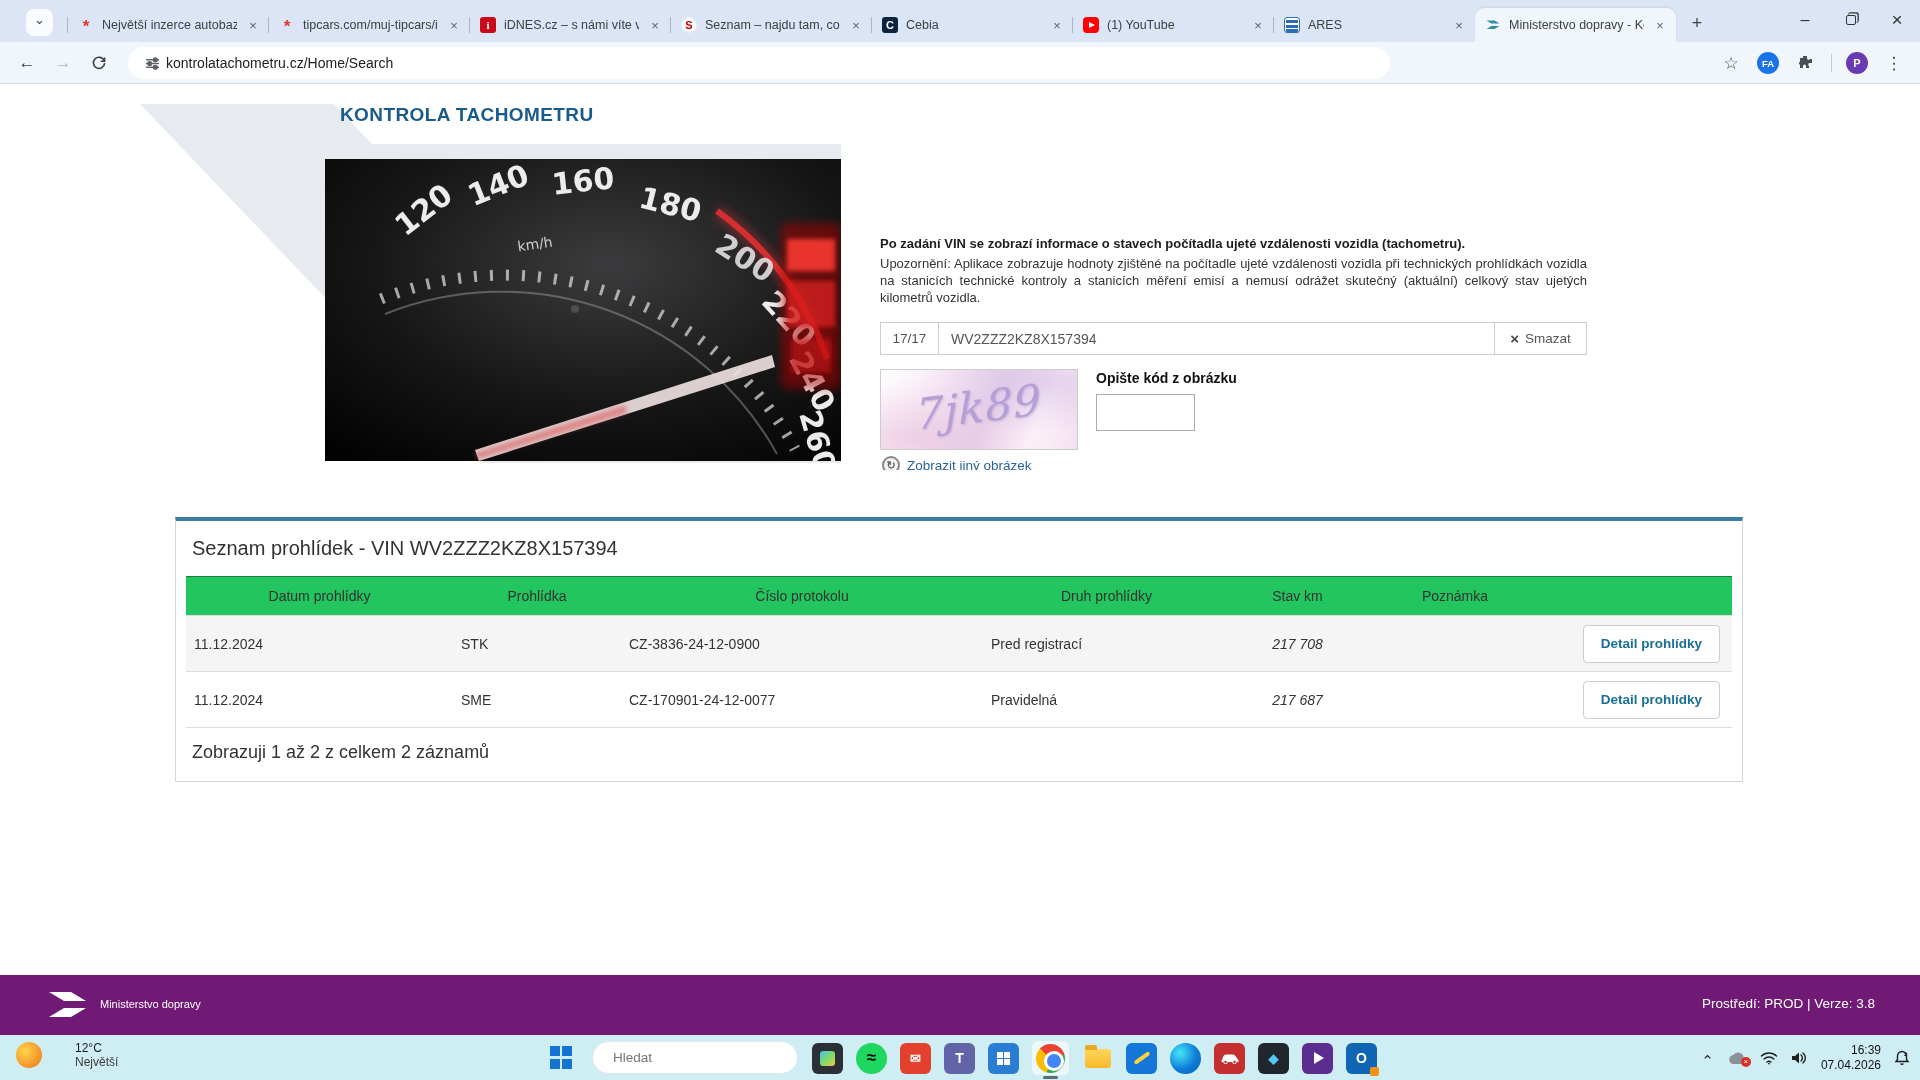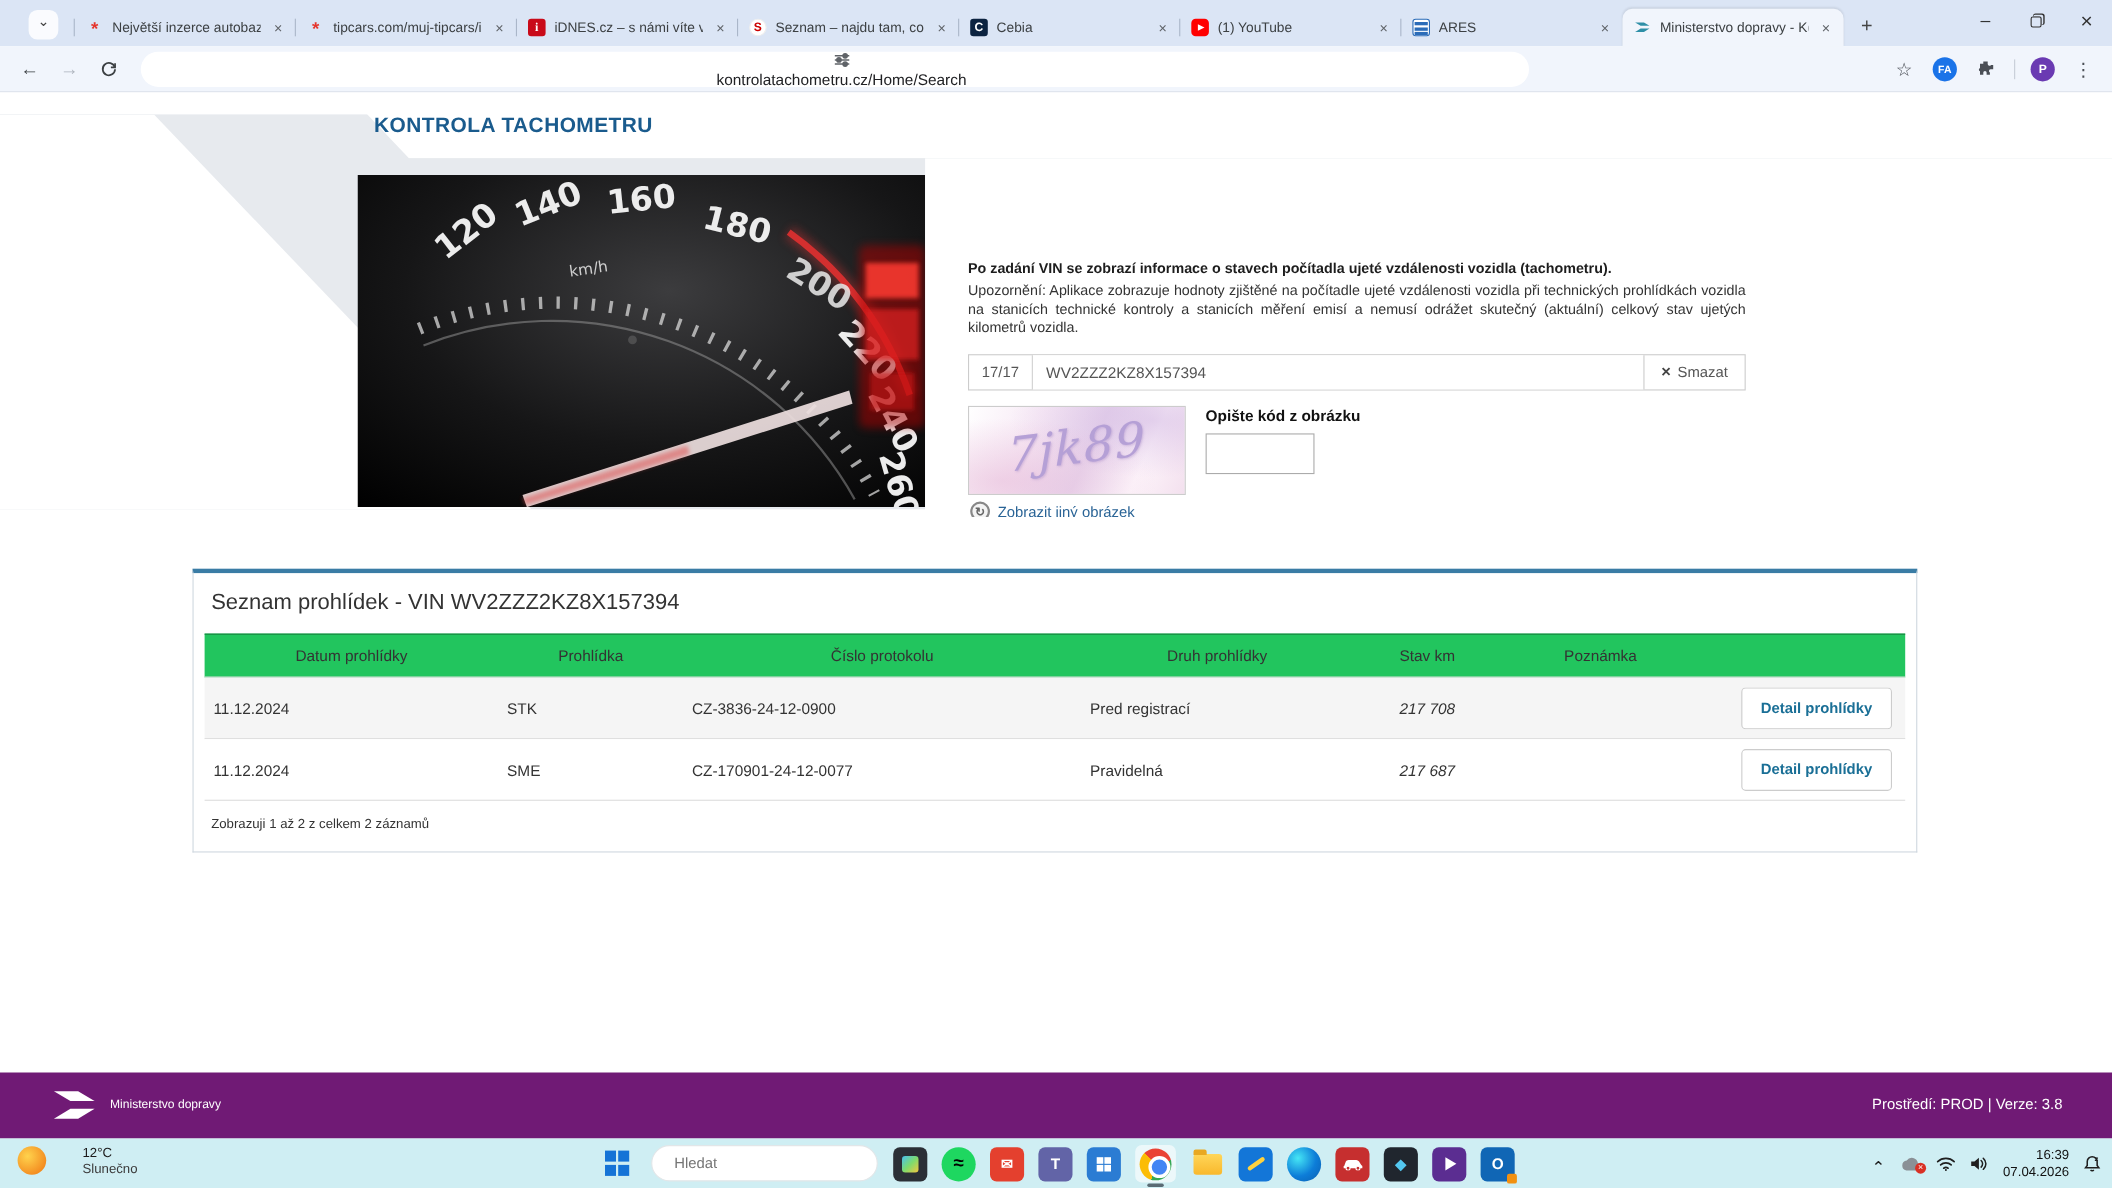--- a/index.html
+++ b/index.html
@@ -36,21 +36,21 @@
   .win-btn { width:46px; height:40px; display:flex; align-items:center; justify-content:center; color:#333; font-size:16px; }
   .g-minimize::before { content:"–"; }
   .restore-box { width:10px; height:10px; border:1.2px solid #333; border-radius:2px; box-shadow:2px -2px 0 -0.5px #dbe5f5, 2.5px -2.5px 0 0.3px #333; }
   .g-close-win::before { content:"×"; font-size:19px; }
 
   .toolbar { position:absolute; top:42px; left:0; width:1920px; height:42px; background:#f1f5fc; border-bottom:1px solid #d9dfe9; }
   .nav-btn { position:absolute; top:6px; width:30px; height:30px; border-radius:50%; display:flex; align-items:center; justify-content:center; font-size:17px; color:#3c4043; }
   .g-back::before { content:"←"; }
   .g-fwd::before { content:"→"; }
   .fwd { color:#aeb4bd; }
-  .omnibox { position:absolute; left:128px; top:5px; width:1262px; height:32px; background:#fff; border-radius:16px; display:flex; align-items:center; padding-left:12px; gap:2px;flex-direction:column; }
+  .omnibox { position:absolute; left:128px; top:5px; width:1262px; height:32px; background:#fff; border-radius:16px; display:flex; align-items:center; padding-left:12px; gap:2px; }
   .omni-url { font-size:14px; color:#202124; }
   .toolbar-right { position:absolute; right:14px; top:5px; height:32px; display:flex; align-items:center; gap:14px; }
   .tb-ic { display:flex; align-items:center; justify-content:center; width:24px; height:24px; color:#4a4e55; }
   .g-star::before { content:"☆"; font-size:17px; }
   .badge-circle { width:22px; height:22px; border-radius:50%; display:flex; align-items:center; justify-content:center; color:#fff; font-size:9.5px; font-weight:bold; }
   .fa-badge { background:#1a73e8; }
   .profile-badge { background:#6a3ab2; font-size:11px; }
   .tb-sep { width:1px; height:18px; background:#c6ccd6; }
   .g-dots::before { content:"⋮"; font-size:17px; }
 
@@ -92,21 +92,21 @@
   .tbl { width:100%; }
   .tr { display:flex; align-items:center; border-bottom:1px solid #ddd; }
   .tr.head { border-top:1px solid #15803d; background:#22c55e; height:40px;text-align:center; }
   .tr.r1 { background:#f5f5f5; height:56px; }
   .tr.r2 { background:#fff; height:56px; }
   .td { padding:0 8px; font-size:14px; color:#333; overflow:hidden; white-space:nowrap; }
   .c1 { width:267px; } .c2 { width:168px; } .c3 { width:362px; } .c4 { width:247px; }
   .c5 { width:135px; } .c6 { width:180px; } .c7 { flex:1; display:flex; justify-content:flex-end; padding-right:12px; }
   .td.c5.num { text-align:center;font-style:italic; }
   .detail-btn { height:38px; padding:0 17px; background:#fff; border:1px solid #ccc; border-radius:4px; font-size:13.5px; font-weight:bold; color:#1a6f96; display:flex; align-items:center; cursor:pointer; }
-  .tbl-summary { padding:14px 6px 8px 6px; font-size:12px; color:#333; }
+  .tbl-summary { padding:14px 6px 8px 6px; font-size:18px; color:#333; }
 
   
   .site-footer { position:absolute; top:975px; left:0; width:1920px; height:60px; background:#701a75; }
   .footer-logo { position:absolute; left:44px; top:12px; }
   .footer-brand { position:absolute; left:100px; top:23px; color:#fff; font-size:11px; }
   .footer-env { position:absolute; right:45px; top:21px; color:#fff; font-size:13.5px; }
 
   
   .taskbar { position:absolute; top:1035px; left:0; width:1920px; height:45px; background:#cfeef3; }
   .weather { position:absolute; left:16px; top:6px; display:flex; align-items:center; gap:8px; cursor:pointer; }
@@ -367,21 +367,21 @@
   </div>
   <div class="footer-brand">Ministerstvo dopravy</div>
   <div class="footer-env">Prostředí: PROD | Verze: 3.8</div>
 </div>
 
 <div class="taskbar">
   <div class="weather">
     <div class="sun"></div>
     <div class="weather-text">
       <span class="w-temp">12°C</span>
-      <span class="w-cond">Slunečno</span>
+      <span class="w-cond">Největší</span>
     </div>
   </div>
 
   <div class="start-btn">
       <div></div>
       <div></div>
       <div></div>
       <div></div>
     </div>
 

